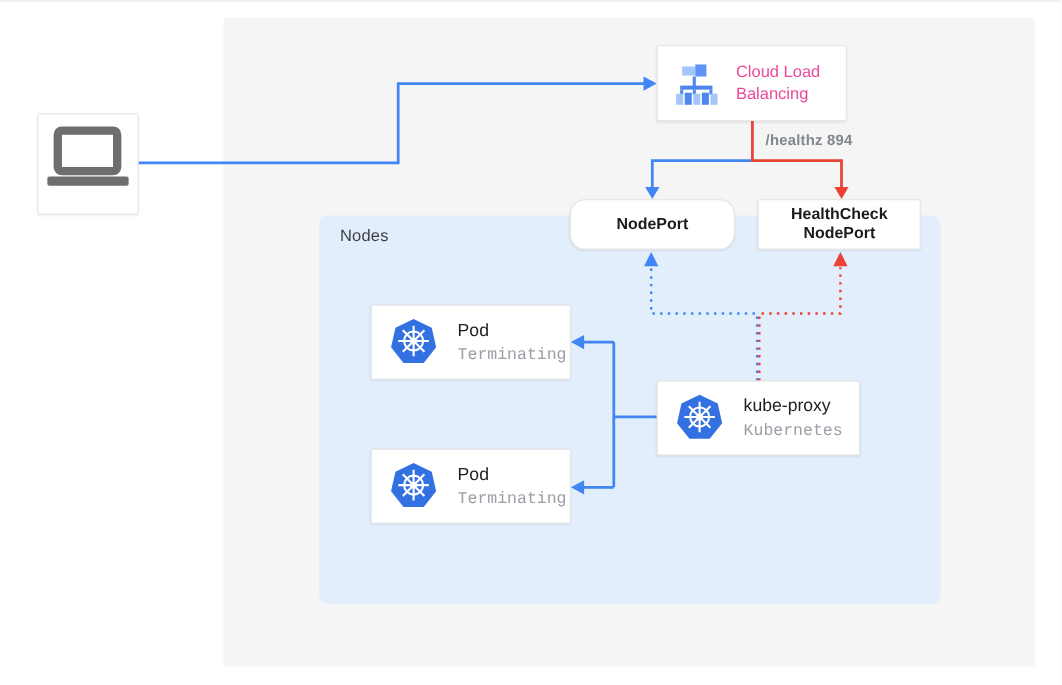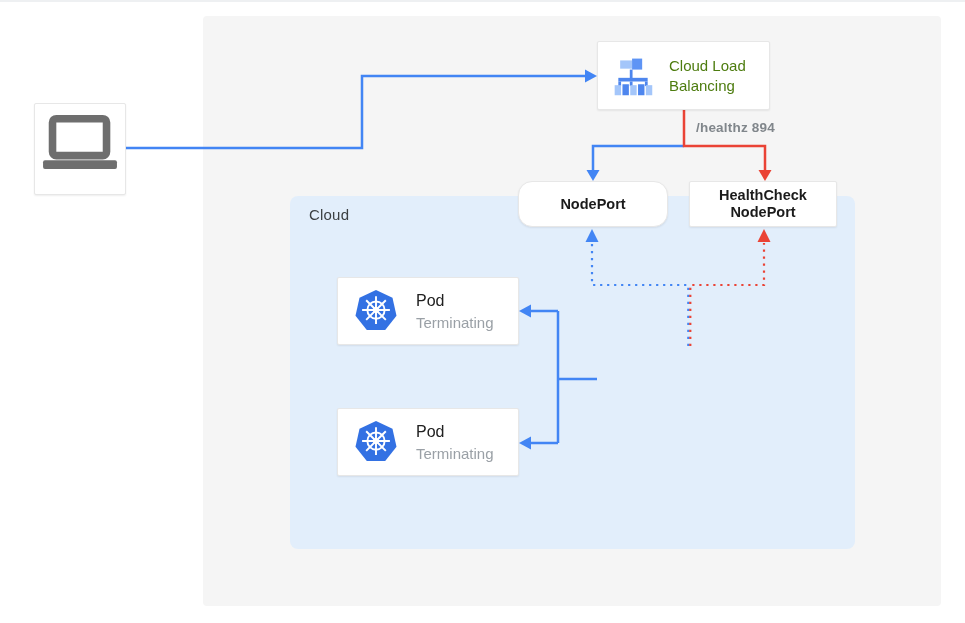--- a/index.html
+++ b/index.html
@@ -31,53 +31,53 @@
     position: absolute; background: #ffffff;
     border: 1px solid #e7e7e7; border-radius: 2px;
     box-shadow: 0 1px 2px rgba(0,0,0,0.07);
     box-sizing: border-box;
     display: flex; align-items: center;
   }
   .client-card { left: 34px; top: 103px; width: 92px; height: 92px; justify-content: center; }
   .clb-card { left: 597px; top: 41px; width: 173px; height: 69px; padding-left: 13px; }
   .clb-card .clb-label {
     margin-left: 14px; width: 95px;
-    font-size: 15px; line-height: 20px; color: #4d7c0f;
+    font-size: 15px; line-height: 20px; color: #ec4899;
   }
   .port-card {
     justify-content: center; text-align: center;
     font-weight: bold; font-size: 14.5px; color: #1b1b1b; line-height: 17px;
   }
   .nodeport-card { left: 518px; top: 181px; width: 150px; height: 46px; border-radius: 14px; }
   .healthcheck-card { left: 689px; top: 181px; width: 148px; height: 46px; padding: 0 18px; }
   .unit-card { padding-left: 15px; }
   .pod1-card { left: 337px; top: 277px; width: 182px; height: 68px; }
   .pod2-card { left: 337px; top: 408px; width: 182px; height: 68px; }
   .kubeproxy-card { left: 597px; top: 346px; width: 185px; height: 68px; }
   .unit-text { margin-left: 17px; }
   .unit-title { font-size: 16px; color: #212121; line-height: 20px; }
-  .unit-sub { font-size: 15px; color: #9aa0a6; line-height: 19px; margin-top: 2px; }
+  .unit-sub { font-size: 15px; color: #9aa0a6; line-height: 19px; margin-top: 2px; font-family: Liberation Mono, monospace; }
   .healthz-label {
     position: absolute; left: 696px; top: 120px;
     font-size: 13.5px; font-weight: bold; color: #80868b; letter-spacing: 0.2px;
   }
   .wires { position: absolute; left: 0; top: 0; pointer-events: none; }
   .k8s-icon { flex: 0 0 auto; }
 </style>
 </head>
 <body>
 
 <div id="canvas">
 
   <div class="top-strip"></div>
 
   <div class="panel-gray"></div>
 
   <div class="panel-blue">
-    <div class="panel-label">Cloud</div>
+    <div class="panel-label">Nodes</div>
   </div>
 
   <svg class="wires" width="965" height="623" viewBox="0 0 965 623">
 
     <g>
       <path d="M126 148 H362 V76 H586" fill="none" stroke="#4285f4" stroke-width="2.5"></path>
       <polygon points="597,76 585,69.5 585,82.5" fill="#4285f4"></polygon>
     </g>
 
     <g>
@@ -165,14 +165,28 @@
         <path d="M24 23 L38.5 23 M24 23 L34.25 33.25 M24 23 L24 37.5 M24 23 L13.75 33.25 M24 23 L9.5 23 M24 23 L13.75 12.75 M24 23 L24 8.5 M24 23 L34.25 12.75"></path>
       </g>
       <circle cx="24" cy="23" r="3.2" fill="#ffffff"></circle>
     </svg>
     <div class="unit-text">
       <div class="unit-title">Pod</div>
       <div class="unit-sub">Terminating</div>
     </div>
   </div>
 
+  <div class="card unit-card kubeproxy-card">
+    <svg class="k8s-icon" width="46" height="46" viewBox="0 0 48 48">
+      <polygon points="24,2 41.2,10.3 45.4,28.9 33.6,43.8 14.4,43.8 2.6,28.9 6.8,10.3" fill="#3371e3"></polygon>
+      <g stroke="#ffffff" stroke-width="2" fill="none">
+        <circle cx="24" cy="23" r="9"></circle>
+        <path d="M24 23 L38.5 23 M24 23 L34.25 33.25 M24 23 L24 37.5 M24 23 L13.75 33.25 M24 23 L9.5 23 M24 23 L13.75 12.75 M24 23 L24 8.5 M24 23 L34.25 12.75"></path>
+      </g>
+      <circle cx="24" cy="23" r="3.2" fill="#ffffff"></circle>
+    </svg>
+    <div class="unit-text">
+      <div class="unit-title">kube-proxy</div>
+      <div class="unit-sub">Kubernetes</div>
+    </div>
+  </div>
 
 </div>
 
 </body></html>

